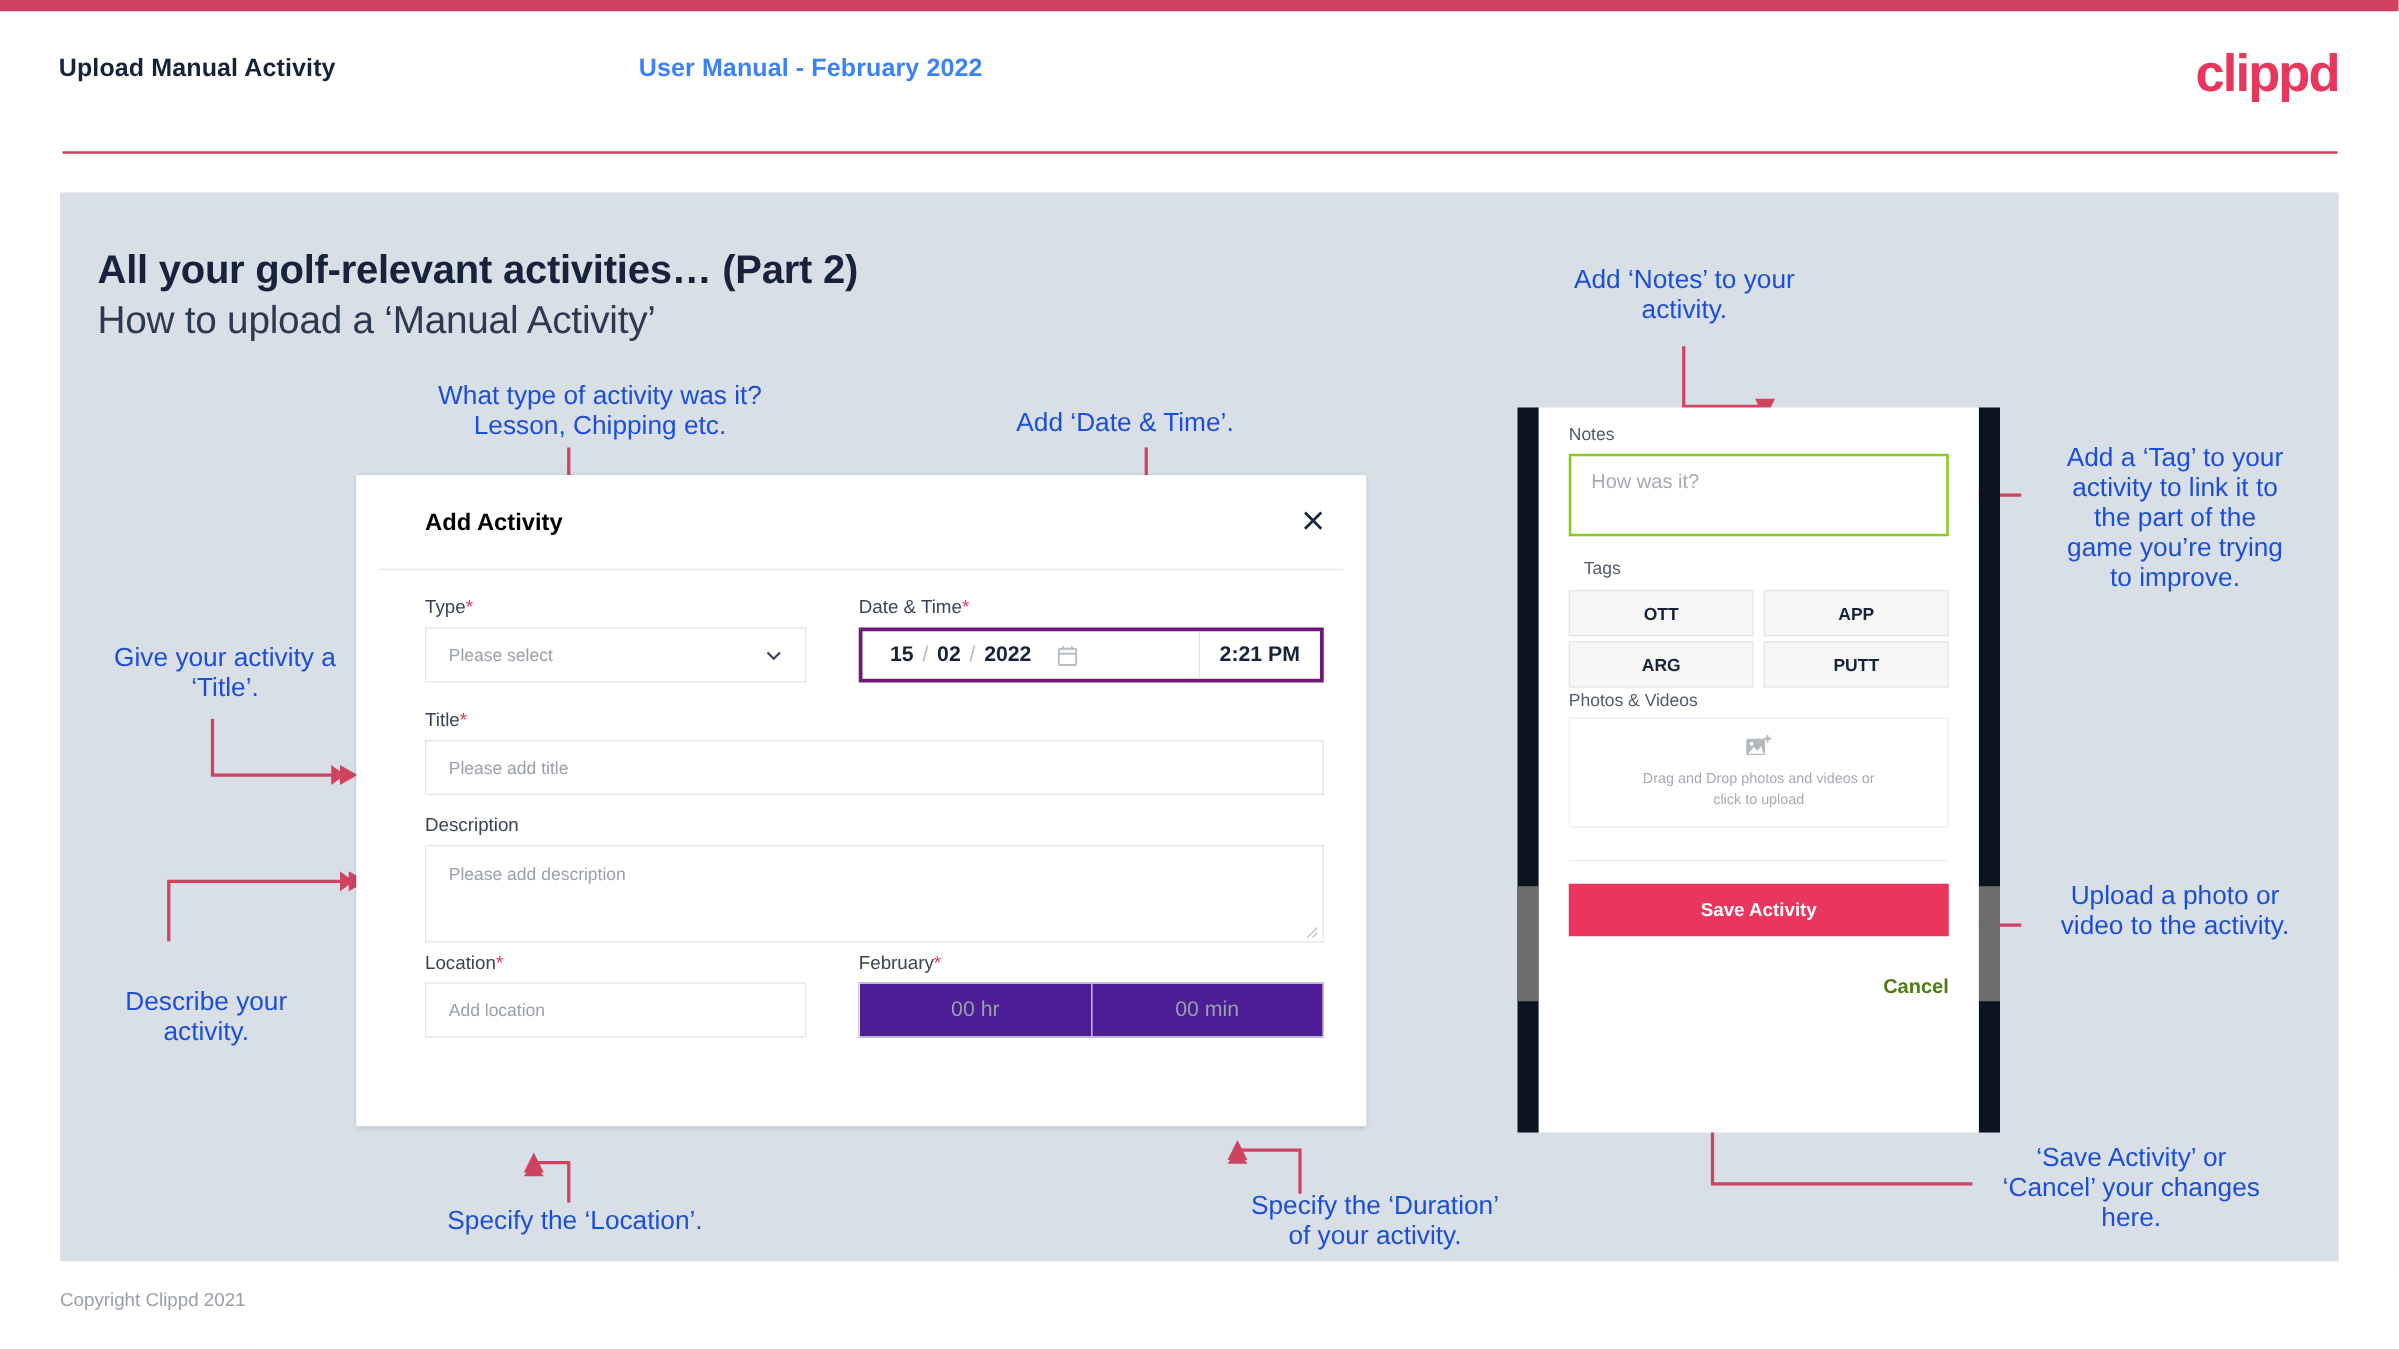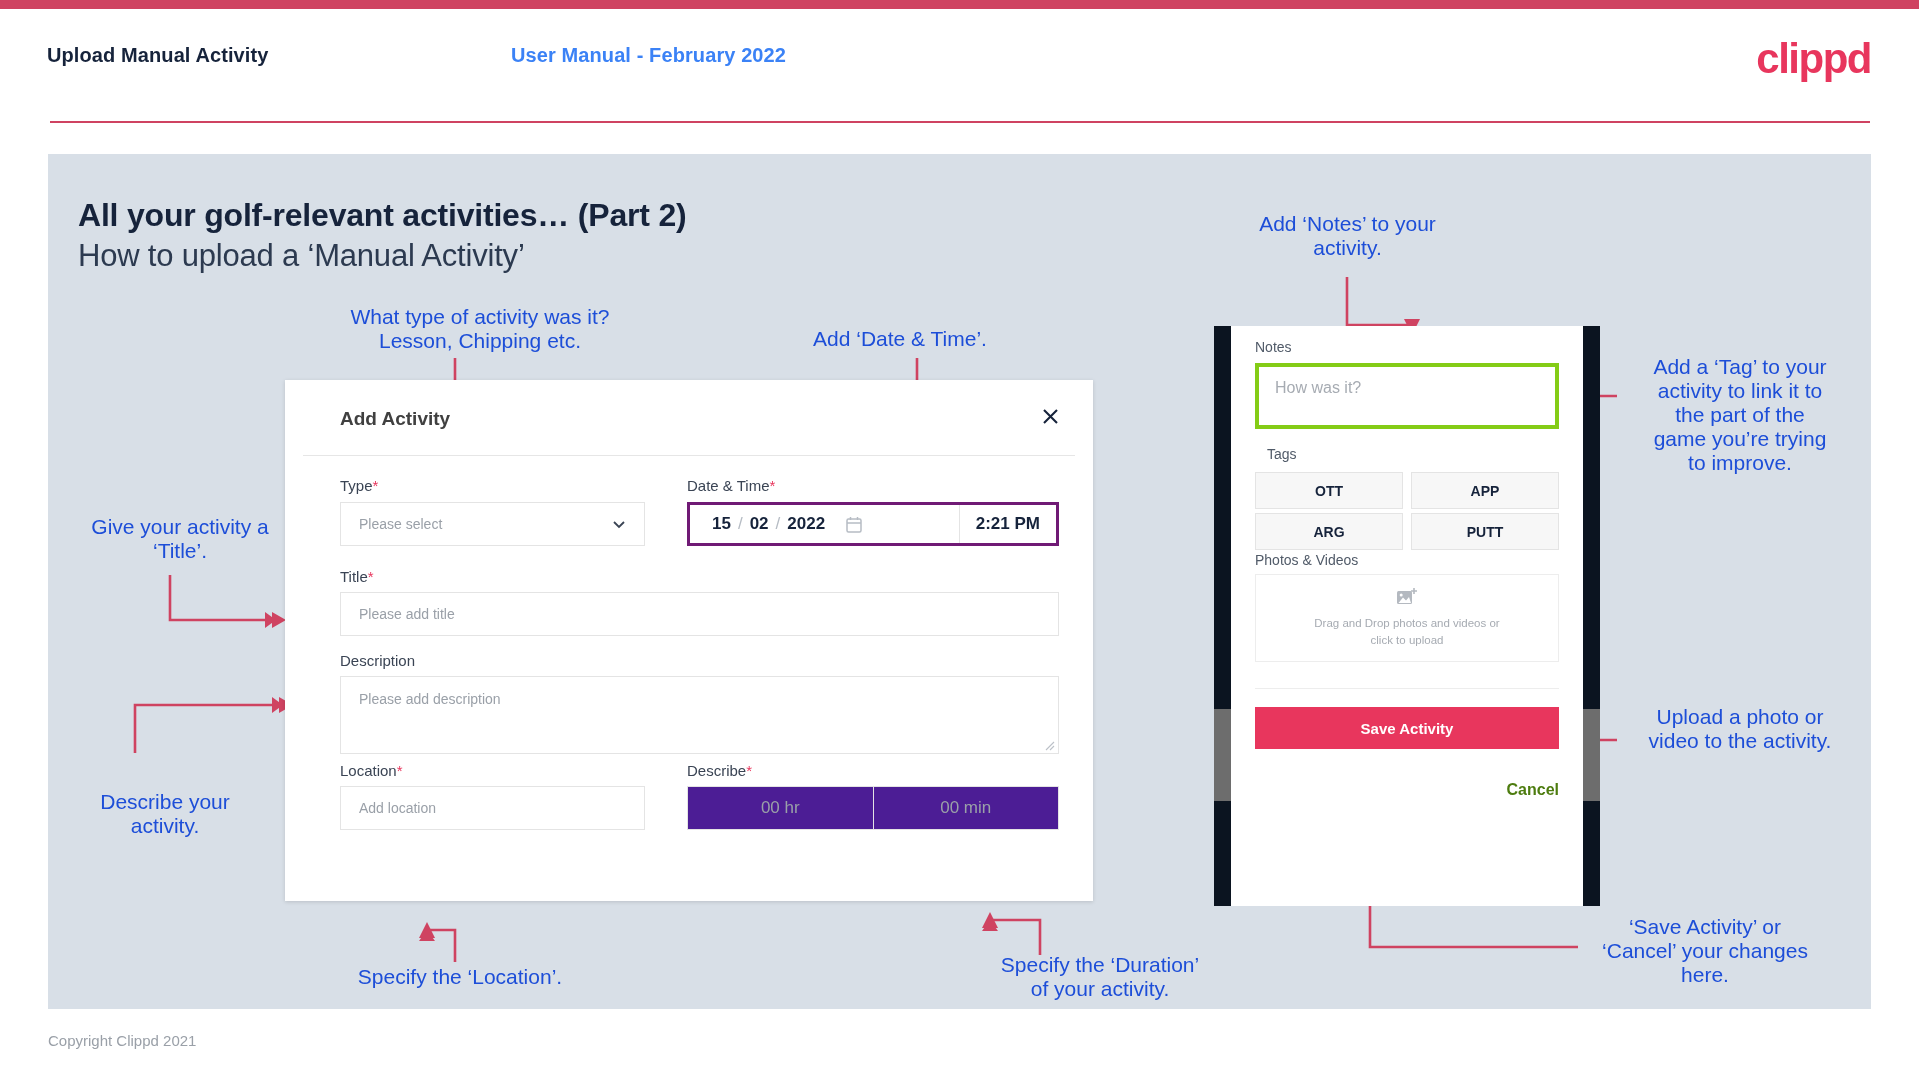--- a/index.html
+++ b/index.html
@@ -64,21 +64,21 @@
 
   
   .dialog {
     position: absolute; left: 285px; top: 380px;
     width: 808px; height: 521px;
     background: #ffffff;
     box-shadow: 0 1px 4px rgba(0,0,0,.14);
   }
   .dlg-title {
     position: absolute; left: 55px; top: 28px;
-    font-size: 19px; font-weight: 700; color: #404040;
+    font-size: 19px; font-weight: 700; color: #000000;
   }
   .dlg-close {
     position: absolute; right: 26px; top: 19px;
     width: 34px; height: 34px; line-height: 34px; text-align: center;
     font-size: 23px; color: #16233b; cursor: pointer;
     font-weight: 400;
   }
   .dlg-divider {
     position: absolute; left: 18px; top: 75px; width: 772px; height: 1px;
     background: #e6e6e6;
@@ -138,21 +138,21 @@
   .bar-grey {
     position: absolute; left: 0; width: 17px; background: #6d6d6d;
   }
   .phone-screen {
     position: absolute; left: 17px; top: 0; right: 17px; bottom: 0;
     background: #ffffff;
   }
   .p-label { position: absolute; font-size: 14px; color: #505a68; }
   .p-notes {
     position: absolute; left: 24px; top: 37px; width: 304px; height: 66px;
-    border: 4px solid #84cc16; background: #fff;
+    border: 2px solid #84cc16; background: #fff;
     font-size: 16px; color: #a6abb2; padding: 12px 0 0 16px;
   }
   .p-tag {
     position: absolute; width: 148px; height: 37px;
     border: 1px solid #e4e4e4; background: #f7f7f7;
     display: flex; align-items: center; justify-content: center;
     font-size: 14px; font-weight: 700; color: #16233b;
   }
   .p-drop {
     position: absolute; left: 24px; top: 248px; width: 304px; height: 88px;
@@ -343,21 +343,21 @@
     </div>
 
     <div class="fld-label" style="left:55px; top:382px;">
       <span>Location</span><span class="req">*</span>
     </div>
     <div class="inp" style="left:55px; top:406px; width:305px; height:44px;">
       <span>Add location</span>
     </div>
 
     <div class="fld-label" style="left:402px; top:382px;">
-      <span>Describe</span><span class="req">*</span>
+      <span>February</span><span class="req">*</span>
     </div>
     <div class="dur-box" style="left:402px; top:406px; width:372px; height:44px;">
       <div class="dur-cell">00 hr</div>
       <div class="vline"></div>
       <div class="dur-cell">00 min</div>
     </div>
   </div>
 
   <div class="phone">
     <div class="bar left">

